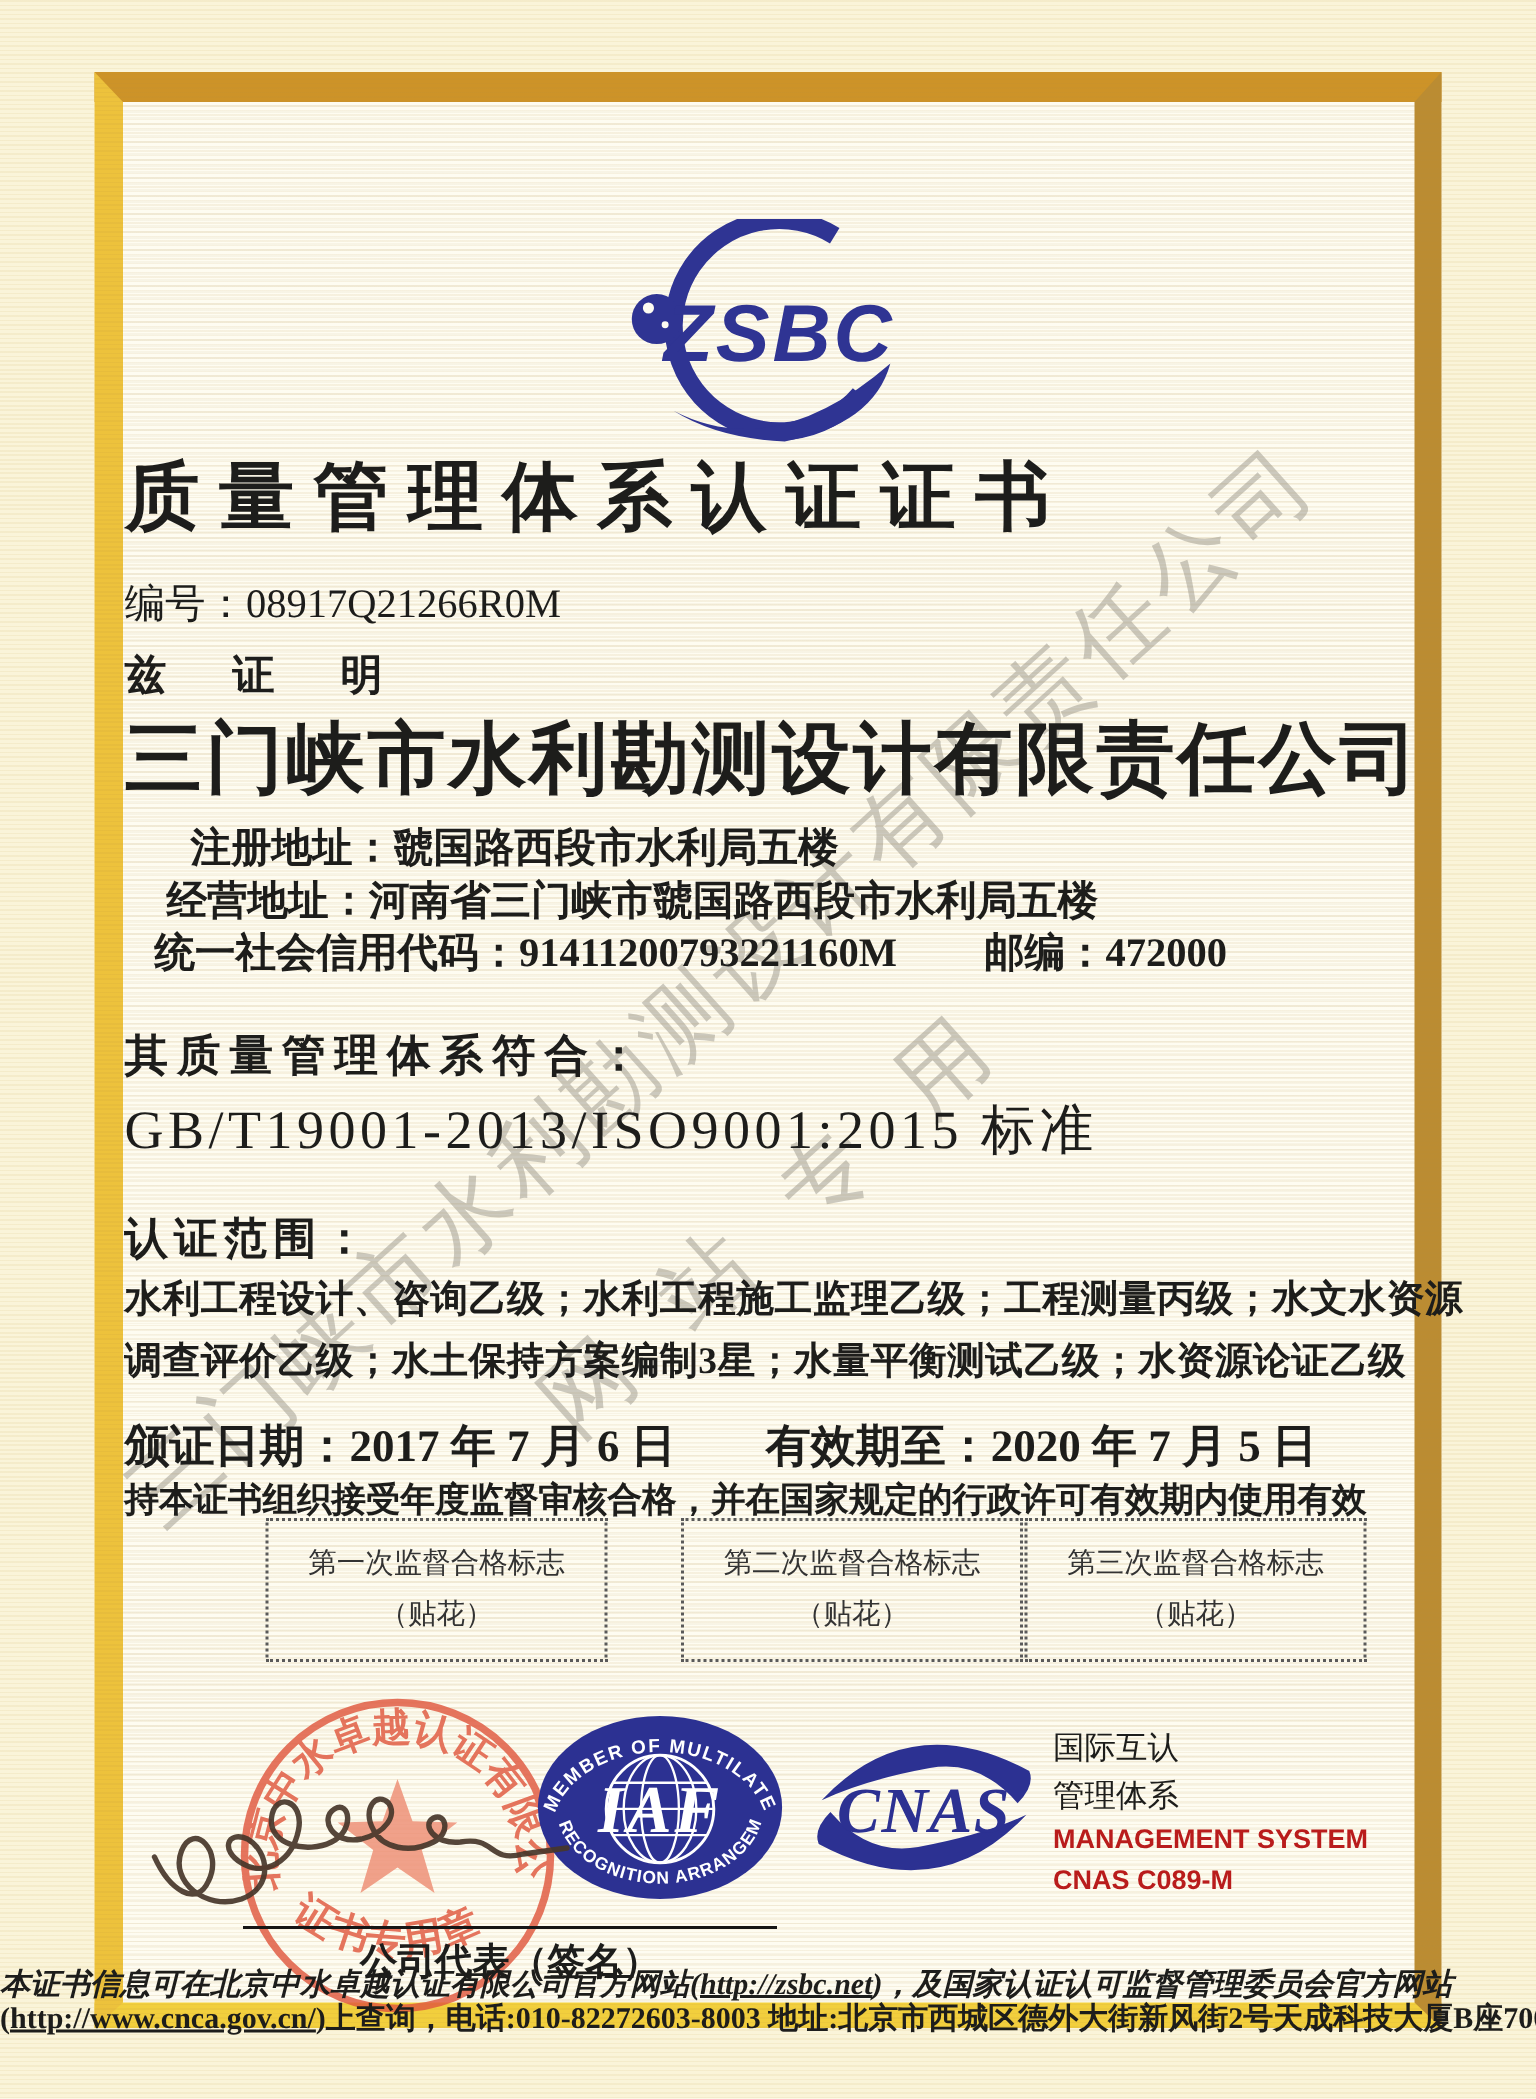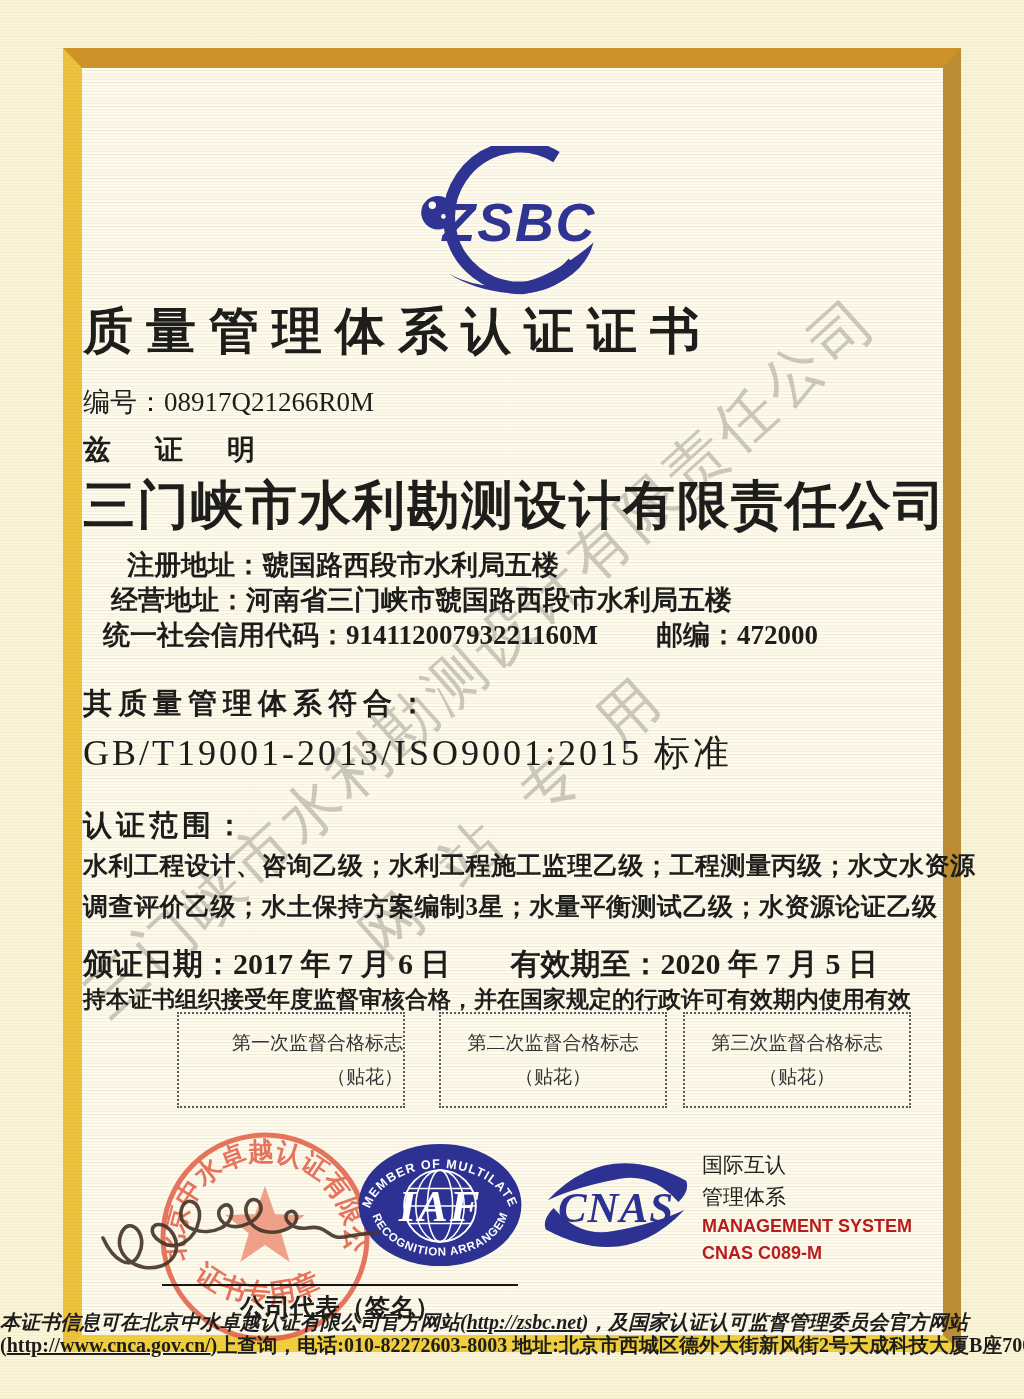--- a/index.html
+++ b/index.html
@@ -103,25 +103,25 @@
 
 <div class="abs layer centered scope-label">认证范围：</div>
 <div class="abs layer centered scope-line1">水利工程设计、咨询乙级；水利工程施工监理乙级；工程测量丙级；水文水资源</div>
 <div class="abs layer centered scope-line2">调查评价乙级；水土保持方案编制3星；水量平衡测试乙级；水资源论证乙级</div>
 
 <div class="abs layer centered dates">
   <span>颁证日期：2017 年 7 月 6 日</span><span class="sep"></span><span>有效期至：2020 年 7 月 5 日</span>
 </div>
 <div class="abs layer centered note">持本证书组织接受年度监督审核合格，并在国家规定的行政许可有效期内使用有效</div>
 
-<div class="abs layer sbox" style="left:177px;align-items:flex-end;">
+<div class="abs layer sbox" style="left:177px;">
   <div>第一次监督合格标志</div>
   <div>（贴花）</div>
 </div>
-<div class="abs layer sbox" style="left:439px;">
+<div class="abs layer sbox" style="left:454px;">
   <div>第二次监督合格标志</div>
   <div>（贴花）</div>
 </div>
 <div class="abs layer sbox" style="left:683px;">
   <div>第三次监督合格标志</div>
   <div>（贴花）</div>
 </div>
 
 <div class="abs" style="left:150px;top:1122px;width:230px;height:232px;z-index:3;opacity:.82;">
   <svg width="230" height="232" viewBox="0 0 230 232">

